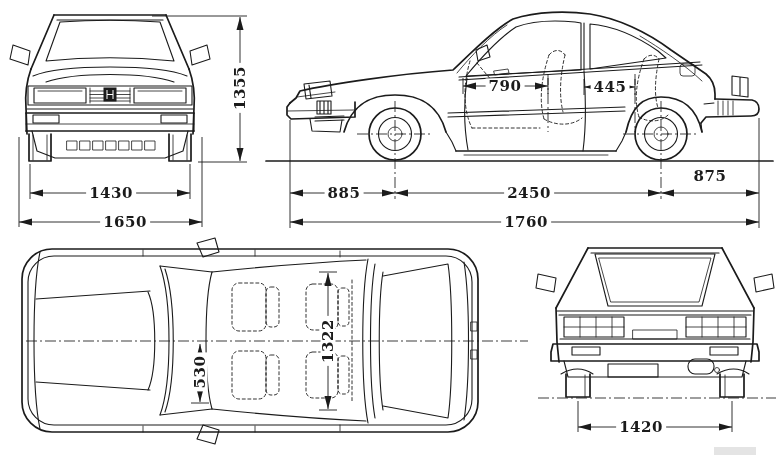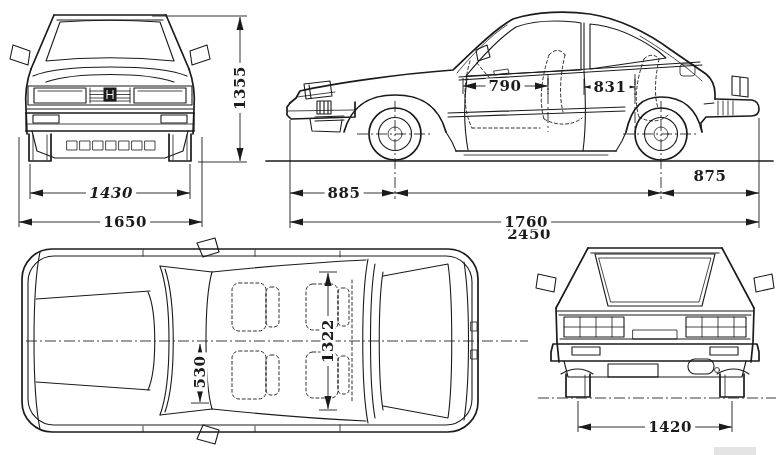--- a/index.html
+++ b/index.html
@@ -183,24 +183,24 @@
     <path class="dim" d="M319,272 H337 M319,410 H337"></path>
 
     <path class="dim" d="M578,401 V432 M732,401 V432"></path>
     <line class="dim dimline" x1="578" y1="427" x2="732" y2="427"></line>
   </g>
 
   <rect x="714" y="447" width="42" height="8" fill="#cdcdcd" opacity="0.55"></rect>
 </svg>
 
 <span class="dim-label vertical" style="left:240px; top:88px;">1355</span>
-<span class="dim-label" style="left:111px; top:193px;font-style:italic;">1430</span>
+<span class="dim-label" style="left:111px; top:193px;">1430</span>
 <span class="dim-label" style="left:125px; top:222px;">1650</span>
 <span class="dim-label" style="left:505px; top:86px;">790</span>
-<span class="dim-label" style="left:610px; top:87px;">831</span>
+<span class="dim-label" style="left:610px; top:87px;">445</span>
 <span class="dim-label" style="left:344px; top:193px;text-align:right;">885</span>
-<span class="dim-label" style="left:529px; top:193px;margin-top:41px;">2450</span>
+<span class="dim-label" style="left:529px; top:193px;">2450</span>
 <span class="dim-label" style="left:710px; top:176px;text-align:right;">875</span>
 <span class="dim-label" style="left:526px; top:222px;">1760</span>
 <span class="dim-label vertical" style="left:200px; top:372px;">530</span>
 <span class="dim-label vertical" style="left:328px; top:341px;">1322</span>
-<span class="dim-label" style="left:670px; top:427px;">1420</span>
+<span class="dim-label" style="left:641px; top:427px;">1420</span>
 </div>
 
 </body></html>

